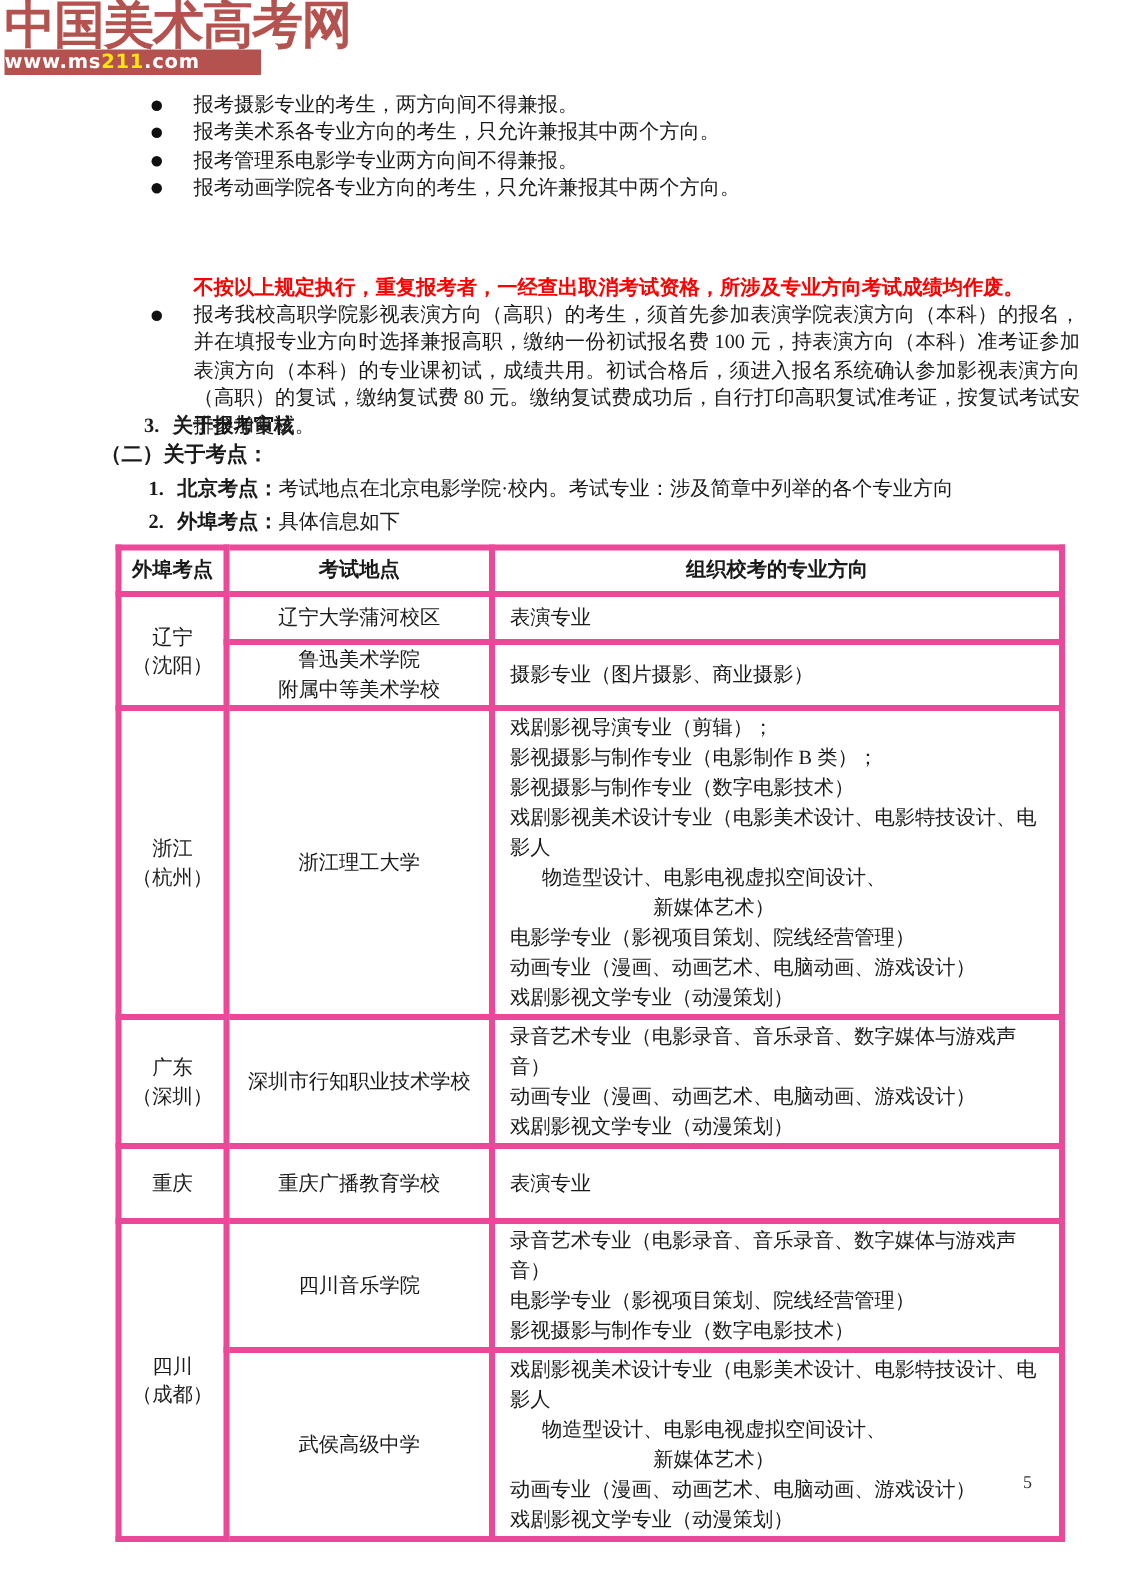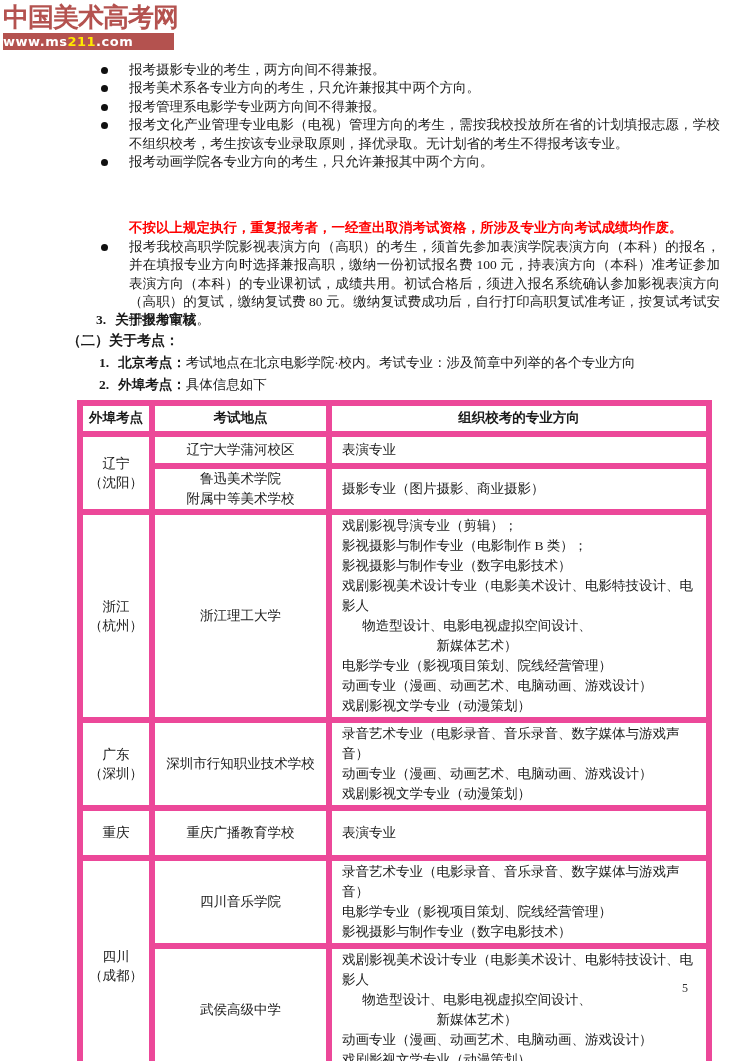--- a/index.html
+++ b/index.html
@@ -7,21 +7,21 @@
   body {
     width:750px; height:1061px; position:relative;
     font-family:"Liberation Serif","DejaVu Serif",serif;
     color:#1a1a1a;
   }
   .page { position:relative; width:750px; height:1061px; overflow:hidden; background:#fff; }
 
   
   .logo { position:absolute; left:3px; top:2px; }
   .logo-title {
-    color:#b4524f; font-weight:bold; font-size:26px; line-height:30px;
+    color:#b4524f; font-weight:bold; font-size:34px; line-height:30px;
     font-family:"DejaVu Sans","Liberation Sans",sans-serif; letter-spacing:-1px;
     white-space:nowrap;
   }
   .logo-banner {
     margin-top:1px; width:171px; height:17px; background:#b4524f;
     color:#ffffff; font-family:"DejaVu Sans","Liberation Sans",sans-serif;
     font-weight:bold; font-size:13px; line-height:17px; text-align:left;
     letter-spacing:0.5px; white-space:nowrap;
   }
   .logo-banner .hl { color:#ffe800; }
@@ -40,21 +40,21 @@
   .sec-heading { margin-top:0; font-weight:bold; font-size:14px; line-height:22px; }
   .num-item { padding-left:32px; line-height:22px; }
   .num-item .num { font-weight:bold; margin-right:9px; }
   .num-item b { font-weight:bold; }
 
   
   table.kaodian {
     border-collapse:collapse; table-layout:fixed; width:629px;
     margin:4px 0 0 10px; font-size:13.5px;
   }
-  .kaodian th, .kaodian td { border:6px solid #ec4899; vertical-align:middle; }
+  .kaodian th, .kaodian td { border:4px solid #ec4899; vertical-align:middle; }
   .kaodian th { font-weight:bold; text-align:center; height:31px; }
   .cell-center { text-align:center; line-height:19px; }
   .loc-cell { text-align:center; line-height:20px; }
   .majors-cell { padding:1px 4px 1px 10px; line-height:20px; text-align:left; }
   .majors-cell .c { text-align:center; padding-right:90px; }
 
   .page-num { position:absolute; left:682px; top:981px; font-size:12px; color:#333; }
 </style>
 </head>
 <body>
@@ -72,24 +72,20 @@
       <span class="dot"></span>
       <span>报考摄影专业的考生，两方向间不得兼报。</span>
     </div>
     <div class="bullet-item h1l">
       <span class="dot"></span>
       <span>报考美术系各专业方向的考生，只允许兼报其中两个方向。</span>
     </div>
     <div class="bullet-item h1l">
       <span class="dot"></span>
       <span>报考管理系电影学专业两方向间不得兼报。</span>
-    </div>
-    <div class="bullet-item h2l">
-      <span class="dot"></span>
-      <span>报考文化产业管理专业电影（电视）管理方向的考生，需按我校投放所在省的计划填报志愿，学校不组织校考，考生按该专业录取原则，择优录取。无计划省的考生不得报考该专业。</span>
     </div>
     <div class="bullet-item h1l">
       <span class="dot"></span>
       <span>报考动画学院各专业方向的考生，只允许兼报其中两个方向。</span>
     </div>
 
     <div class="warning h1l">不按以上规定执行，重复报考者，一经查出取消考试资格，所涉及专业方向考试成绩均作废。</div>
 
     <div class="bullet-item h4l">
       <span class="dot"></span>

